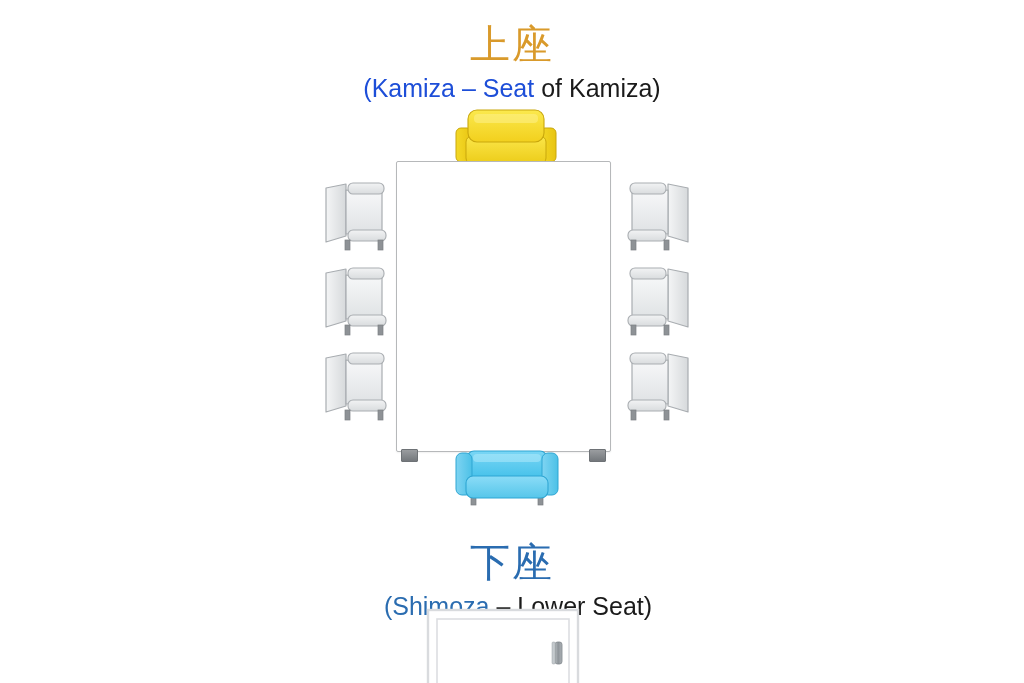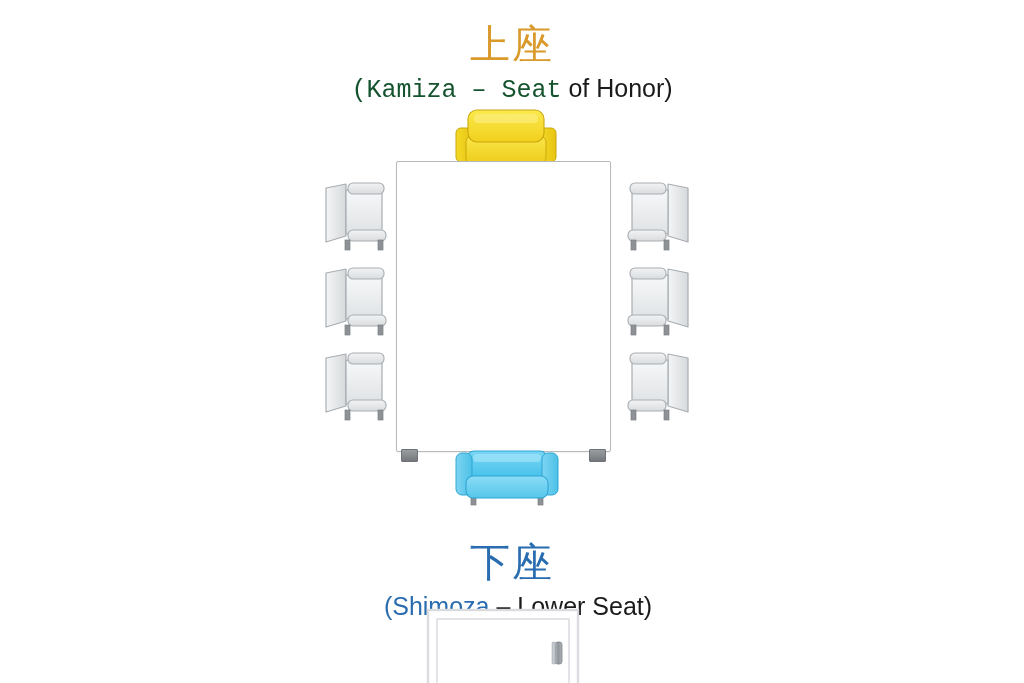--- a/index.html
+++ b/index.html
@@ -43,21 +43,21 @@
   .kanji.shimoza { color: #2a6cb0; }
 
   .romaji {
     display: block;
     font-size: 25px;
     line-height: 34px;
     margin-top: 5px;
     font-family: "Liberation Sans", sans-serif;
     color: #1a1a1a;
   }
-  .romaji .accent-orange { color: #14532d; font-family: Liberation Mono, monospace; }
+  .romaji .accent-orange { color: #1d4ed8; }
   .romaji .accent-blue { color: #2a6cb0; margin-left: 12px; }
 
   
   .obj { position: absolute; }
 
   #conference-table {
     left: 396px;
     top: 161px;
     width: 215px;
     height: 291px;
@@ -81,21 +81,21 @@
 
   svg { display: block; overflow: visible; }
 </style>
 </head>
 <body>
 
 <div id="stage">
 
   <div class="label-block" id="kamiza-label">
     <span class="kanji kamiza">上座</span>
-    <span class="romaji"><span class="accent-orange">(Kamiza – Seat</span><span> of Honor)</span></span>
+    <span class="romaji"><span class="accent-orange">(Kamiza – Seat</span><span> of Kamiza)</span></span>
   </div>
 
   <div class="obj" style="left:452px; top:106px;">
     <svg width="108" height="62" viewBox="0 0 108 62">
       <defs>
         <linearGradient id="yelBack" x1="0" y1="0" x2="0" y2="1">
           <stop offset="0" stop-color="#fbe94d"></stop>
           <stop offset="1" stop-color="#f2d01d"></stop>
         </linearGradient>
         <linearGradient id="yelArm" x1="0" y1="0" x2="1" y2="0">

